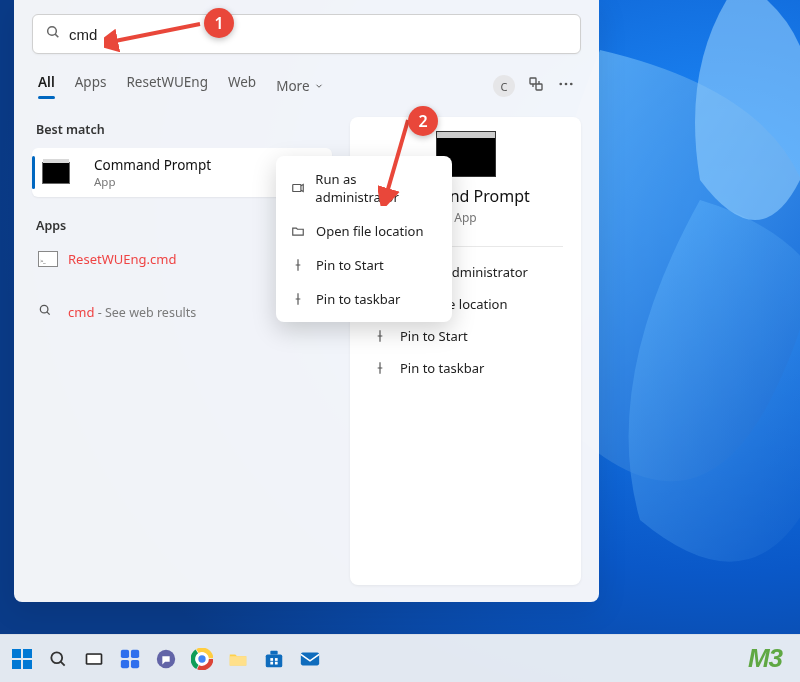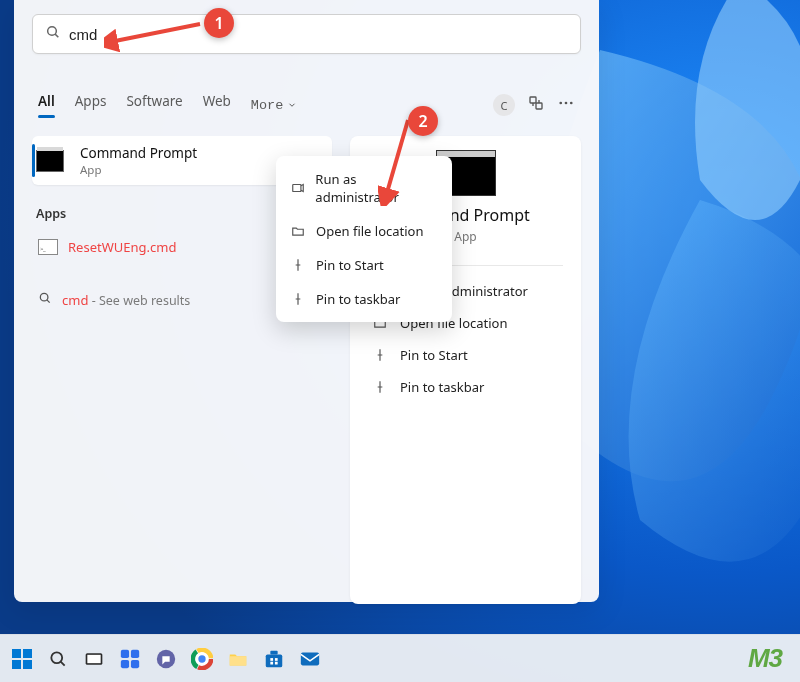--- a/index.html
+++ b/index.html
@@ -11,50 +11,50 @@
 
   
   .panel { position: absolute; left: 14px; top: 0; width: 585px; height: 602px; background: rgba(249,249,251,0.97); border-radius: 0 0 8px 8px; box-shadow: 0 8px 30px rgba(0,0,0,0.10); z-index: 2; padding: 14px 18px 0 18px; color: #222; }
 
   
   .searchbox { display: flex; align-items: center; height: 40px; background: #fff; border: 1px solid #d0d0d0; border-radius: 6px; box-shadow: 0 1px 2px rgba(0,0,0,0.04); padding: 0 12px; }
   .searchbox .mag { color: #666; margin-right: 8px; flex: 0 0 auto; }
   .searchbox input { border: none; outline: none; font-size: 15px; flex: 1; color: #222; background: transparent; }
 
   
-  .tabrow { display: flex; align-items: center; margin-top: 38px; padding: 0 6px; }
+  .tabrow { display: flex; align-items: center; margin-top: 19px; padding: 0 6px; }
   .tabs { display: flex; gap: 20px; font-size: 13.5px; color: #5a5a5a; }
   .tab { position: relative; cursor: default; padding-bottom: 8px; }
   .tab.active { color: #1a1a1a; font-weight: 600; }
   .tab.active::after { content: ""; position: absolute; left: 0; right: 0; bottom: 0; height: 3px; background: #0067c0; border-radius: 2px; }
-  .more { color: #5a5a5a; font-size: 13.5px; display: inline-flex; align-items: center; gap: 4px; cursor: default; font-family: Liberation Mono, monospace; }
+  .more { color: #5a5a5a; font-size: 13.5px; display: inline-flex; align-items: center; gap: 4px; cursor: default; }
   .spacer { flex: 1; }
   .headicons { display: flex; gap: 12px; align-items: center; }
   .circle { width: 22px; height: 22px; border-radius: 50%; background: #e6e6e8; display: flex; align-items: center; justify-content: center; font-size: 11px; color: #555; }
   .hicon { color: #555; cursor: default; }
 
   
   .cols { display: flex; gap: 18px; margin-top: 18px; height: calc(100% - 120px); }
   .left { width: 300px; }
   .right { flex: 1; background: #fff; border-radius: 8px; box-shadow: 0 1px 3px rgba(0,0,0,0.06); padding: 14px 18px; overflow: hidden; position: relative; }
 
   .sect-label { font-size: 12.5px; font-weight: 600; color: #333; margin: 4px 0 10px 4px; }
 
-  .bestmatch { background: #fff; border-radius: 6px; box-shadow: 0 1px 2px rgba(0,0,0,0.06); padding: 8px 4px; display: flex; gap: 16px; align-items: center; position: relative; }
+  .bestmatch { background: #fff; border-radius: 6px; box-shadow: 0 1px 2px rgba(0,0,0,0.06); padding: 8px 10px; display: flex; gap: 24px; align-items: center; position: relative; }
   .bestmatch::before { content: ""; position: absolute; left: 0; top: 8px; bottom: 8px; width: 3px; background: #0067c0; border-radius: 2px; }
   .cmdicon { width: 28px; height: 22px; background: #000; border: 1px solid #666; position: relative; }
   .cmdicon::before { content: ""; position: absolute; top: -4px; left: 0; right: 0; height: 4px; background: #d9d9d9; }
   .bm-text .t { font-size: 13.5px; color: #111; }
   .bm-text .s { font-size: 11.5px; color: #777; }
 
   .section { margin-top: 20px; }
 
   .approw, .webrow { display: flex; align-items: center; gap: 10px; padding: 6px 6px; border-radius: 6px; }
   .webrow { justify-content: space-between; }
-  .appgroup { display: flex; gap: 10px; }
+  .appgroup { display: flex; gap: 16px; }
   .cmdfileicon { width: 20px; height: 16px; border: 1px solid #888; background: #fff; font-size: 6px; display: flex; align-items: flex-end; justify-content: flex-start; padding: 1px; color: #444; letter-spacing: -0.5px; }
   .webtext { font-size: 13px; color: #ef4444; }
   .webhint { font-size: 12.5px; color: #7a7a7a; }
   .chev { color: #888; }
 
   
   .preview-head { text-align: center; }
   .bigcmd { width: 60px; height: 46px; background: #000; margin: 0 auto 8px; border: 1px solid #333; box-shadow: inset 0 6px 0 #ccc; }
   .preview-title { font-size: 16px; font-weight: 400; color: #111; }
   .preview-sub { font-size: 12px; color: #777; margin-top: 2px; }
@@ -118,21 +118,21 @@
           <line x1="20" y1="20" x2="15.2" y2="15.2"></line>
         </svg>
     </span>
     <input type="text" value="cmd" style="">
   </div>
 
   <div class="tabrow">
     <div class="tabs">
       <div class="tab active">All</div>
       <div class="tab">Apps</div>
-      <div class="tab">Software</div>
+      <div class="tab">ResetWUEng</div>
       <div class="tab">Web</div>
       <div class="more">
         <span>More</span>
         <svg width="10" height="10" viewBox="0 0 24 24" fill="none" stroke="currentColor" stroke-width="2.4">
             <polyline points="6 9 12 15 18 9"></polyline>
           </svg>
       </div>
     </div>
     <div class="spacer"></div>
     <div class="headicons">
@@ -151,20 +151,21 @@
             <circle cx="12" cy="12" r="1.8"></circle>
             <circle cx="19" cy="12" r="1.8"></circle>
           </svg>
       </span>
     </div>
   </div>
 
   <div class="cols">
 
     <div class="left">
+      <div class="sect-label">Best match</div>
       <div class="bestmatch">
         <div class="cmdicon"></div>
         <div class="bm-text">
           <div class="t">Command Prompt</div>
           <div class="s">App</div>
         </div>
       </div>
 
       <div class="section">
         <div class="sect-label">Apps</div>

